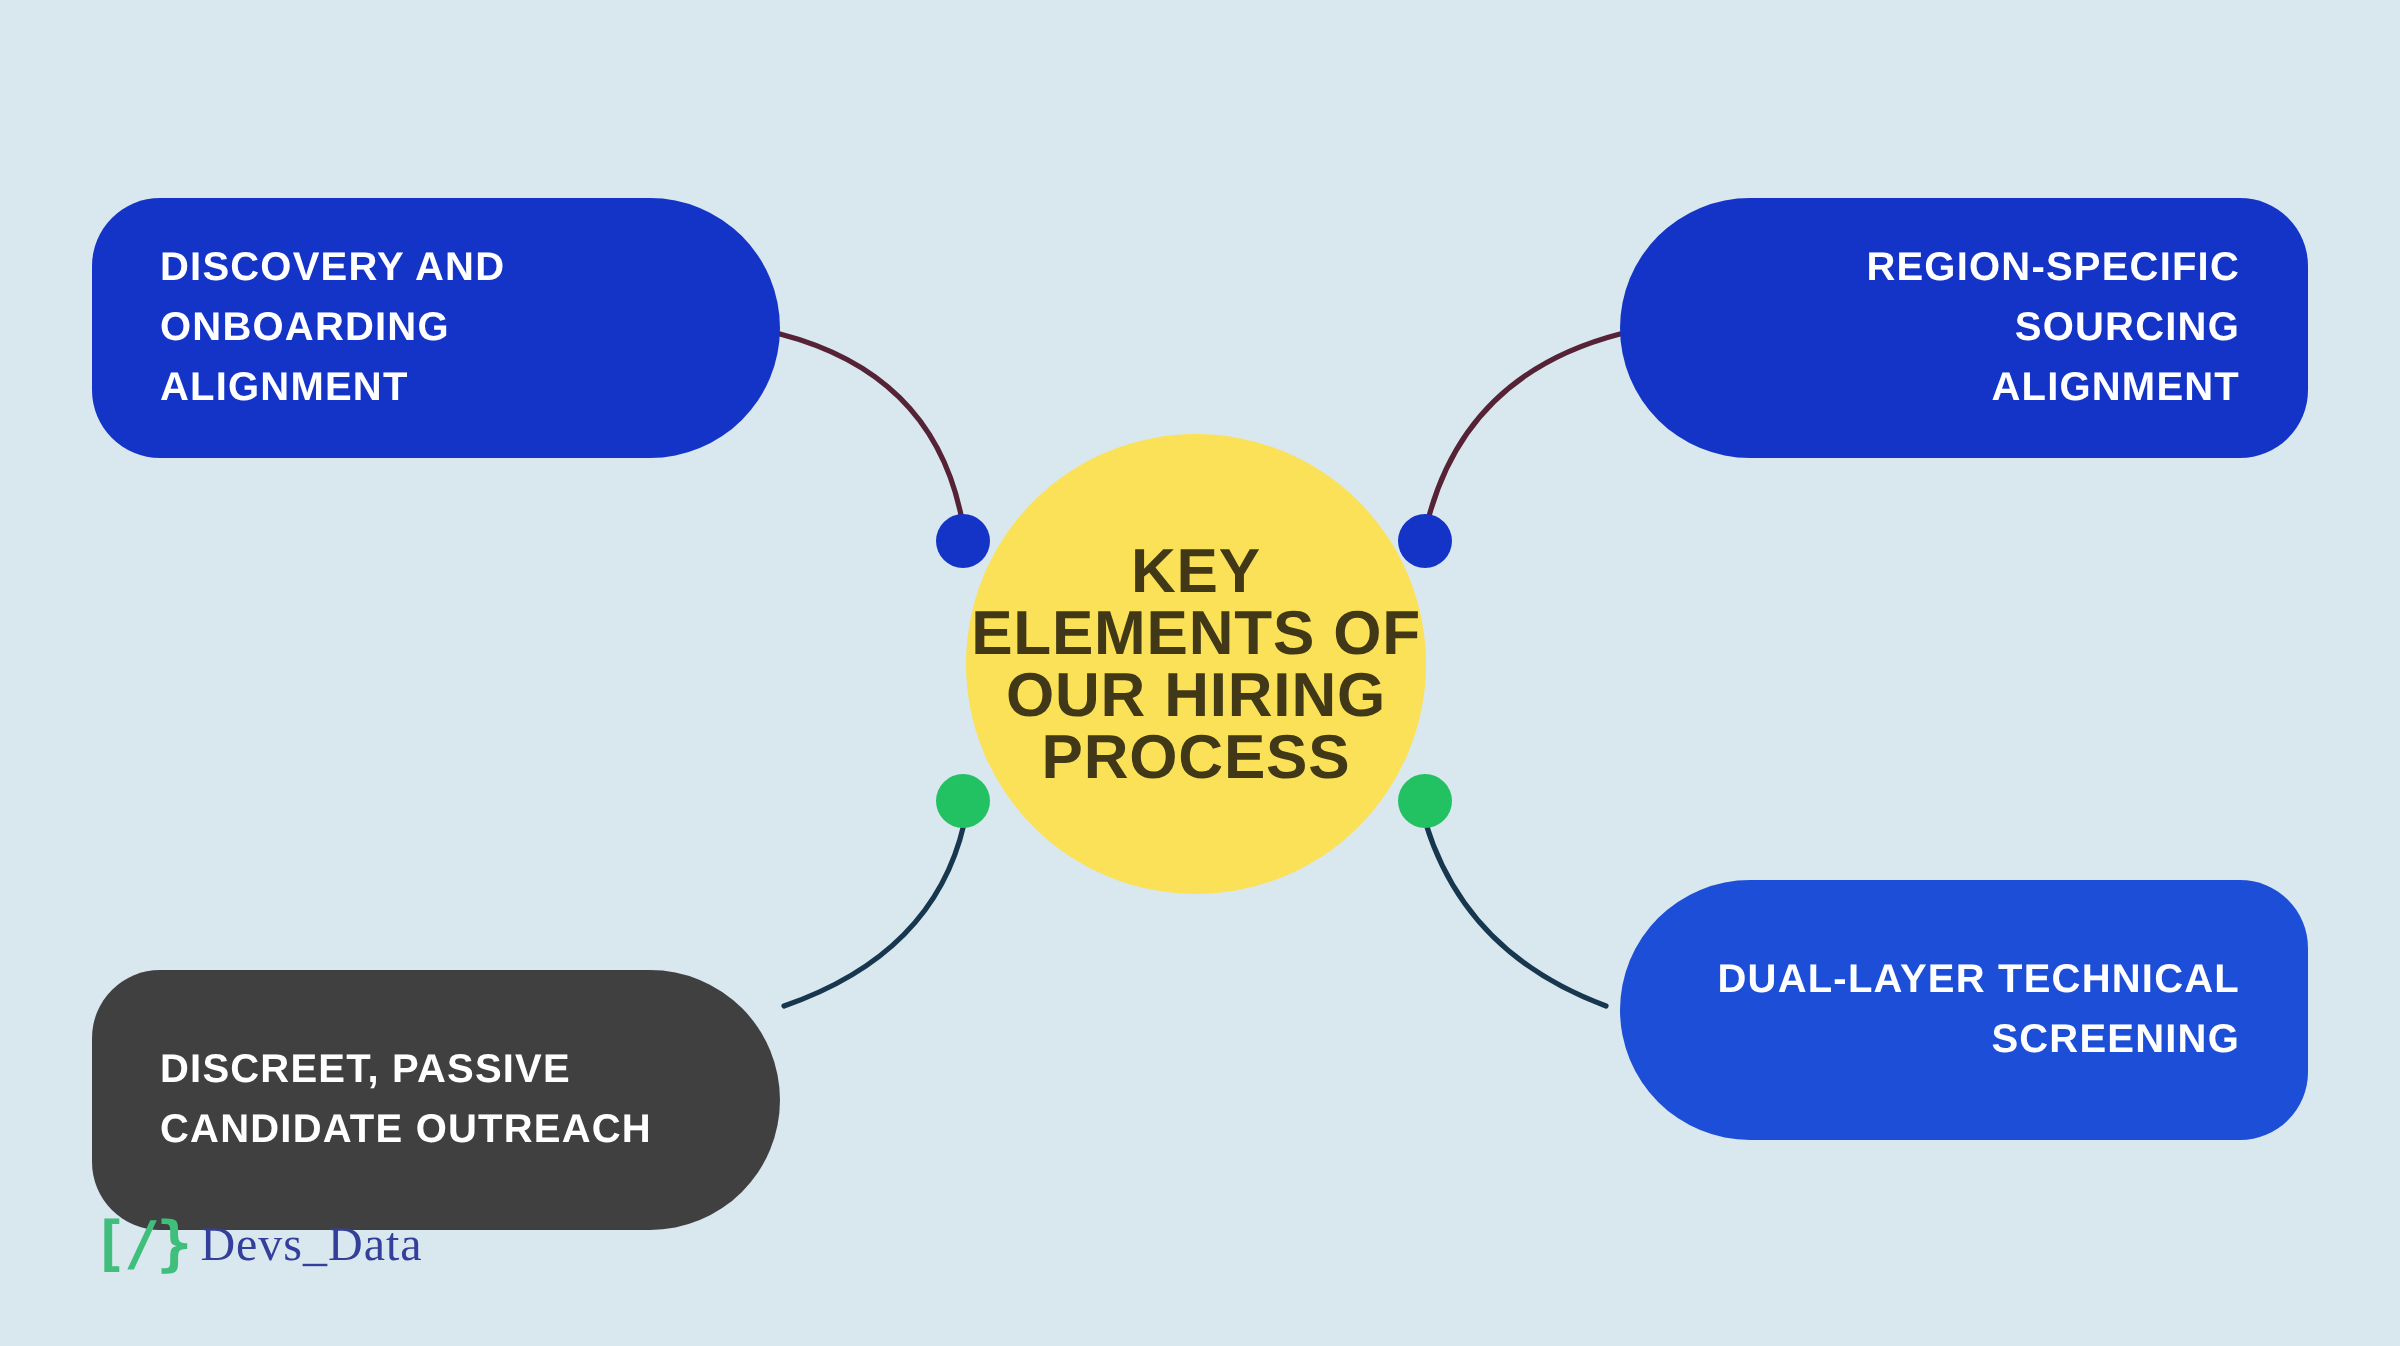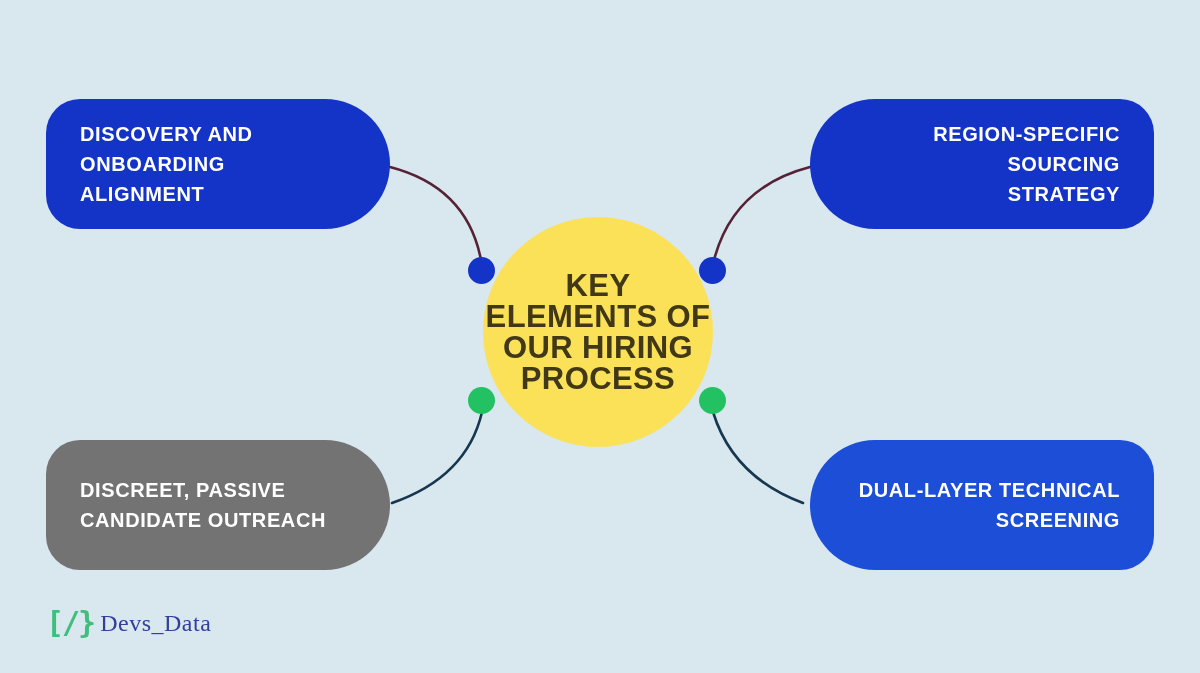--- a/index.html
+++ b/index.html
@@ -111,24 +111,24 @@
   </svg>
 
   <div class="node top-left left-side" style="background: rgb(20, 52, 200);">
     <div class="node-text" style="color: rgb(255, 255, 255);">DISCOVERY AND
 ONBOARDING
 ALIGNMENT</div>
   </div>
 
   <div class="node top-right right-side" style="background: rgb(20, 52, 200);">
     <div class="node-text" style="color: rgb(255, 255, 255);">REGION-SPECIFIC SOURCING
-STRATEGY</div>
+ALIGNMENT</div>
   </div>
 
-  <div class="node bottom-left left-side" style="background: #737373;">
+  <div class="node bottom-left left-side" style="background: #404040; margin-top: 45px;">
     <div class="node-text" style="color: rgb(255, 255, 255);">DISCREET, PASSIVE
 CANDIDATE OUTREACH</div>
   </div>
 
   <div class="node bottom-right right-side" style="background: #1d4ed8;">
     <div class="node-text" style="color: rgb(255, 255, 255);">DUAL-LAYER TECHNICAL
 SCREENING</div>
   </div>
 
   <div class="hub" style="background: rgb(251, 225, 88);">

